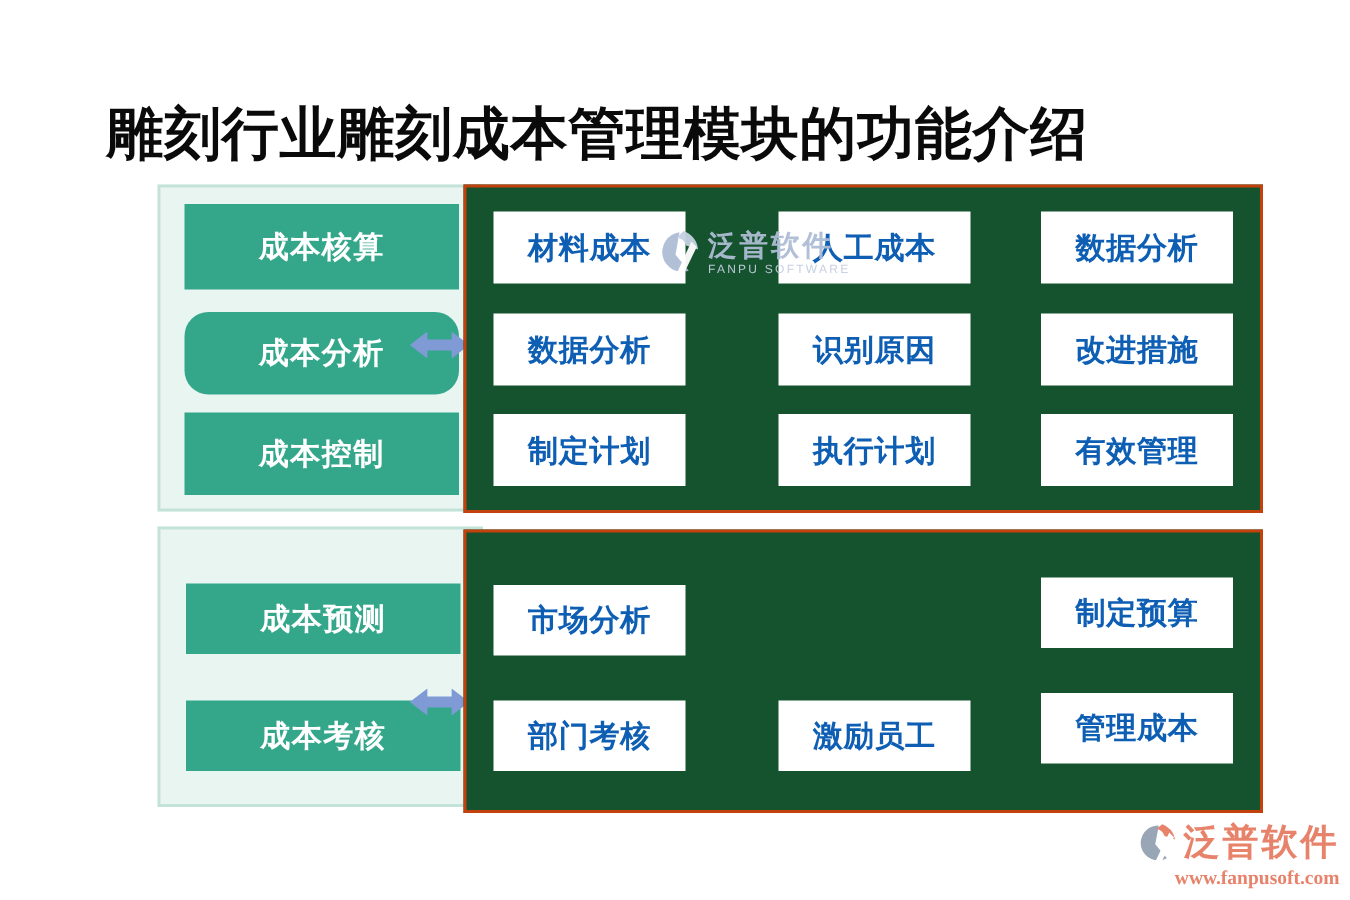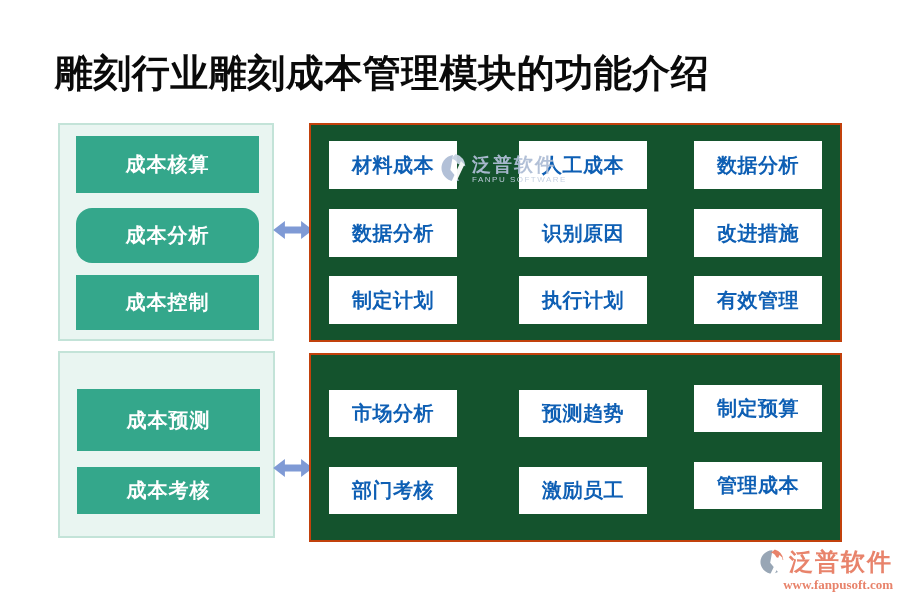--- a/index.html
+++ b/index.html
@@ -11,27 +11,28 @@
     font-family: "Liberation Sans", sans-serif;
   }
   .page-title {
     position: absolute;
     top: 48px; left: 0; width: 764px;
     text-align: center;
     font-size: 38px;
     font-weight: 800;
     color: #0a0a0a;
     letter-spacing: 0.5px;
-    margin: 0;
+    margin: 16px;
     font-family: Liberation Serif, serif;
   }
   .panel { position: absolute; box-sizing: border-box; }
   .panel.green {
     background: #e9f5f1;
     border: 2px solid #c3e3d8;
+    margin-left: 47px;
   }
   .panel.blue {
     background: #14532d;
     border: 2px solid #c2410c;
   }
   .gbtn {
     position: absolute;
     background: #34a78b;
     color: #ffffff;
     font-size: 20px;
@@ -137,31 +138,30 @@
       <path d="M26 10 L14 36 L19 37 L30 14 Z" fill="#ffffff"></path>
     </svg>
     <div class="wm-text">
       <div class="wm-brand">泛普软件</div>
       <div class="wm-sub">FANPU SOFTWARE</div>
     </div>
   </div>
 </div>
 
 <div class="panel green" style="left:58px; top:351px; width:217px; height:187px;">
-  <div class="gbtn" style="left:17px; top:36px;  width:183px; height:62px;">成本预测</div>
+  <div class="gbtn" style="left:17px; top:36px;  width:183px; height:47px;">成本预测</div>
   <div class="gbtn" style="left:17px; top:114px; width:183px; height:47px;">成本考核</div>
 </div>
 
 <svg class="arrow" style="left:272px; top:459px;" width="42" height="18" viewBox="0 0 44 20">
   <path d="M0 10 L13 0 L13 6 L31 6 L31 0 L44 10 L31 20 L31 14 L13 14 L13 20 Z" fill="#7f9ad5"></path>
 </svg>
 
 <div class="panel blue" style="left:309px; top:353px; width:533px; height:189px;">
   <div class="wbtn" style="left:18px;  top:35px;  width:128px; height:47px;">市场分析</div>
-  <div class="wbtn" style="left:208px; top:35px;  width:128px; height:47px;">预测趋势</div>
   <div class="wbtn" style="left:383px; top:30px;  width:128px; height:47px;">制定预算</div>
 
   <div class="wbtn" style="left:18px;  top:112px; width:128px; height:47px;">部门考核</div>
   <div class="wbtn" style="left:208px; top:112px; width:128px; height:47px;">激励员工</div>
   <div class="wbtn" style="left:383px; top:107px; width:128px; height:47px;">管理成本</div>
 </div>
 
 <div class="footer">
   <div class="brand-row">
     <svg width="27" height="28" viewBox="0 0 34 36">

